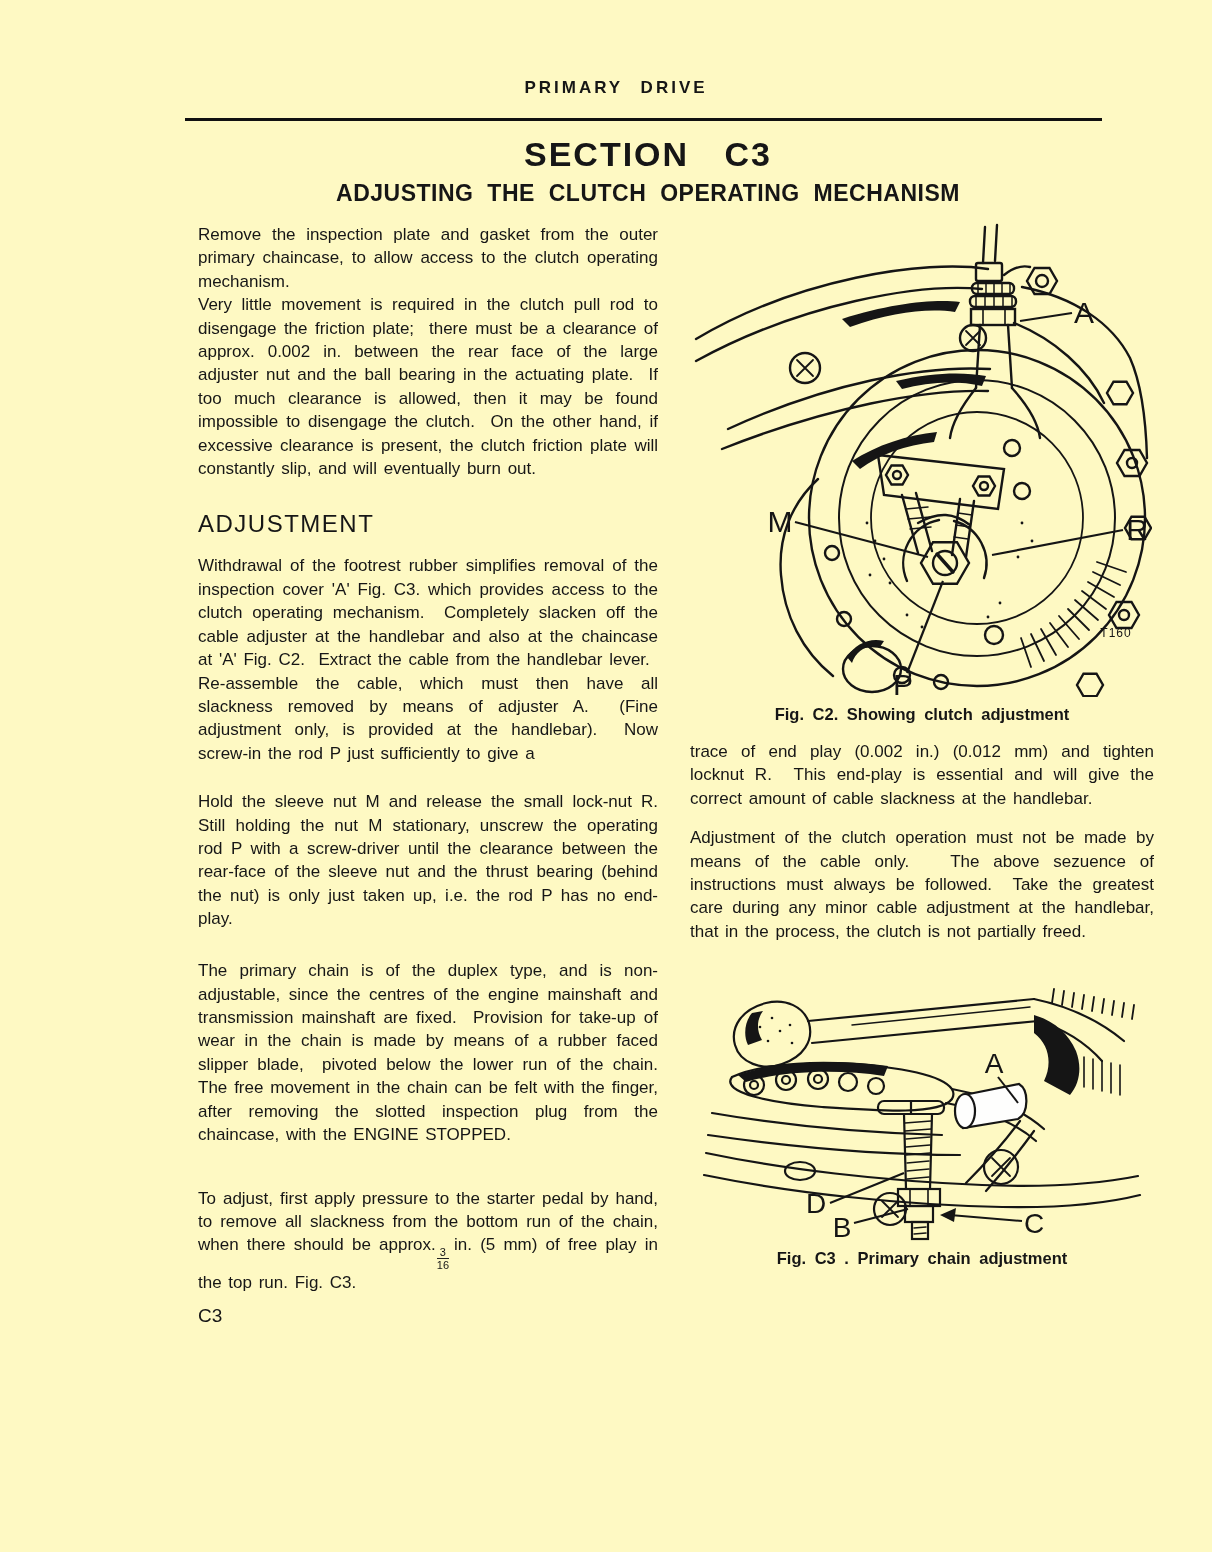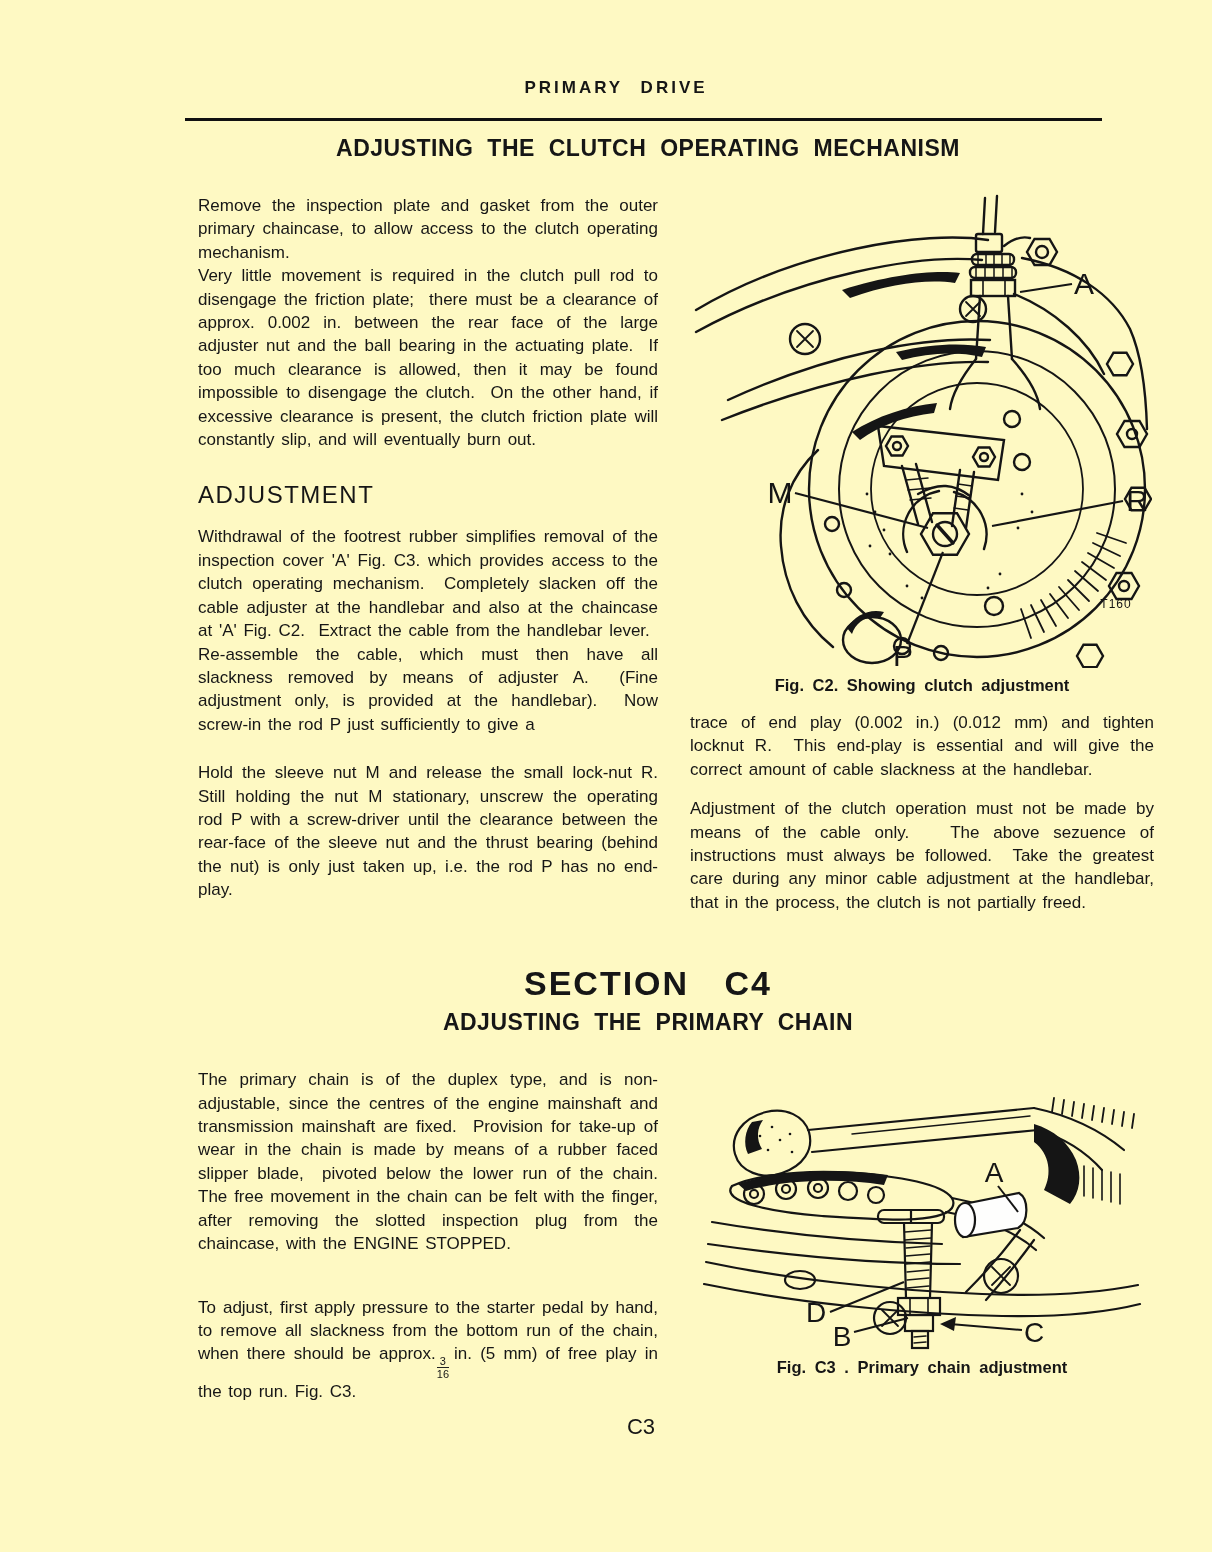--- a/index.html
+++ b/index.html
@@ -28,21 +28,21 @@
   }
 
   
   .section-head { text-align: center; margin-right: 56px; }
   .section-title { font-size: 34px; font-weight: bold; letter-spacing: 2px; word-spacing: 24px; }
   .section-subtitle { font-size: 23px; font-weight: bold; letter-spacing: 0.5px; word-spacing: 7px; margin-top: 6px; }
   .head-c3 { margin-top: 14px; }
   .head-c4 { margin-top: 50px; }
 
   
-  .cols { display: flex; margin-top: 32px; }
+  .cols { display: flex; margin-top: 16px; }
   .col-left  { width: 460px; }
   .col-right { width: 464px; margin-left: 32px; }
 
   .body-text {
     font-size: 17px; line-height: 23.4px;
     text-align: justify; white-space: pre-wrap;
     word-spacing: 2px;
   }
   .mt-gap   { margin-top: 25px; }
   .mt-gap-s { margin-top: 16px; }
@@ -58,35 +58,36 @@
   .fig-letter-s { font-size: 28px; }
   .plate-code { font-size: 12px; letter-spacing: 1px; }
 
   
   .frac {
     display: inline-flex; flex-direction: column; align-items: center;
     vertical-align: -6px; line-height: 1; font-size: 11px; margin: 0 5px 0 1px;
   }
   .frac .den { border-top: 1.3px solid #222; padding-top: 1px; }
 
-  .page-footer { text-align: center; padding-right: 70px; margin-top: 10px; font-size: 22px; }
+  .page-footer { text-align: left; padding-right: 70px; margin-top: 10px; font-size: 19px; }
 </style>
 </head>
 <body>
 
 <div class="page">
   <div class="content">
 
     <div class="header-row">
       <span class="header-title">PRIMARY DRIVE</span>
 
     </div>
     <hr class="header-rule">
 
     <div class="section-head head-c3">
+      <div class="section-title">SECTION C3</div>
       <div class="section-subtitle">ADJUSTING THE CLUTCH OPERATING MECHANISM</div>
     </div>
 
     <div class="cols">
       <div class="col-left">
         <p class="body-text">Remove the inspection plate and gasket from the outer primary chaincase, to allow access to the clutch operating mechanism.</p>
         <p class="body-text">Very little movement is required in the clutch pull rod to disengage the friction plate;  there must be a clearance of approx. 0.002 in. between the rear face of the large adjuster nut and the ball bearing in the actuating plate.  If too much clearance is allowed, then it may be found impossible to disengage the clutch.  On the other hand, if excessive clearance is present, the clutch friction plate will constantly slip, and will eventually burn out.</p>
         <div class="sub-head">ADJUSTMENT</div>
         <p class="body-text">Withdrawal of the footrest rubber simplifies removal of the inspection cover 'A' Fig. C3. which provides access to the clutch operating mechanism.  Completely slacken off the cable adjuster at the handlebar and also at the chaincase at 'A' Fig. C2.  Extract the cable from the handlebar lever.</p>
         <p class="body-text">Re-assemble the cable, which must then have all slackness removed by means of adjuster A.  (Fine adjustment only, is provided at the handlebar).  Now screw-in the rod P just sufficiently to give a</p>
@@ -192,24 +193,20 @@
               <text class="plate-code" x="424" y="414">T160</text>
             </g>
           </svg>
           <figcaption>Fig. C2.  Showing clutch adjustment</figcaption>
         </figure>
         <p class="body-text mt-gap-s">trace of end play (0.002 in.) (0.012 mm) and tighten locknut R.  This end-play is essential and will give the correct amount of cable slackness at the handlebar.</p>
         <p class="body-text mt-gap-s">Adjustment of the clutch operation must not be made by means of the cable only.   The above sezuence of instructions must always be followed.  Take the greatest care during any minor cable adjustment at the handlebar, that in the process, the clutch is not partially freed.</p>
       </div>
     </div>
 
-    <div class="section-head head-c4">
-      <div class="section-title">SECTION C4</div>
-      <div class="section-subtitle">ADJUSTING THE PRIMARY CHAIN</div>
-    </div>
 
     <div class="cols">
       <div class="col-left">
         <p class="body-text">The primary chain is of the duplex type, and is non-adjustable, since the centres of the engine mainshaft and transmission mainshaft are fixed.  Provision for take-up of wear in the chain is made by means of a rubber faced slipper blade,  pivoted below the lower run of the chain.  The free movement in the chain can be felt with the finger, after removing the slotted inspection plug from the chaincase, with the ENGINE STOPPED.</p>
         <p class="body-text mt-gap-l"><span>To adjust, first apply pressure to the starter pedal by hand, to remove all slackness from the bottom run of the chain, when there should be approx.</span><span class="frac"><span class="num">3</span><span class="den">16</span></span><span>in. (5 mm) of free play in the top run. Fig. C3.</span></p>
       </div>
 
       <div class="col-right">
         <figure class="fig-c3-wrap">
           <svg viewBox="0 0 440 258" width="440" height="258">

